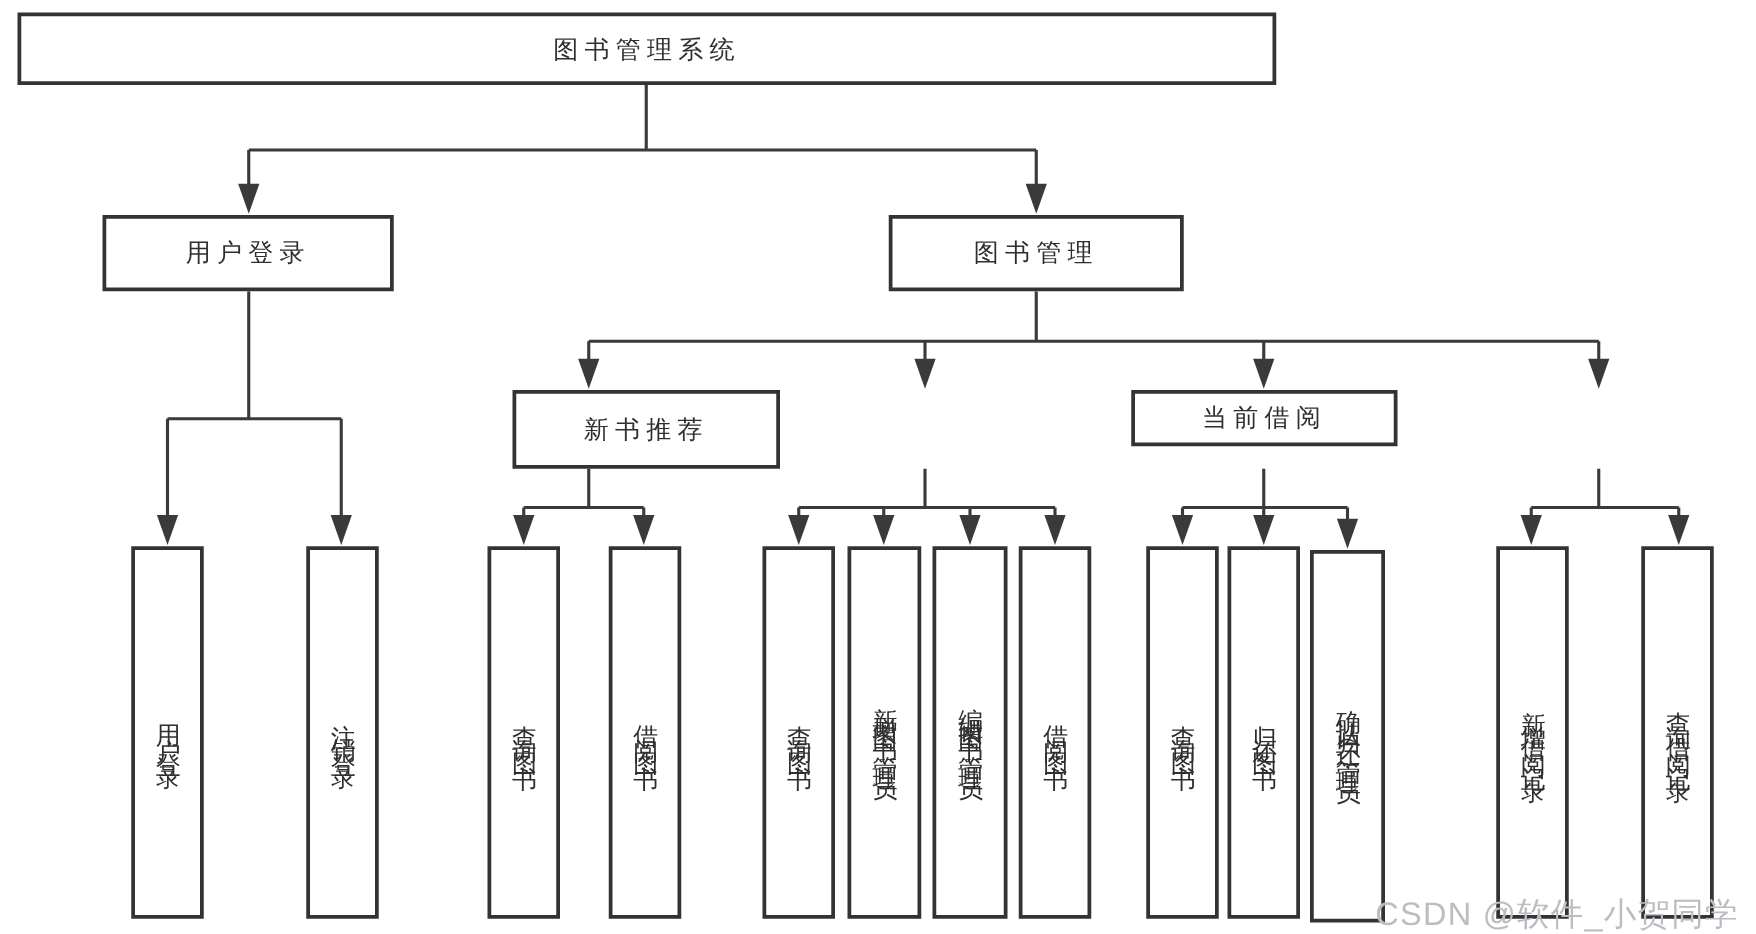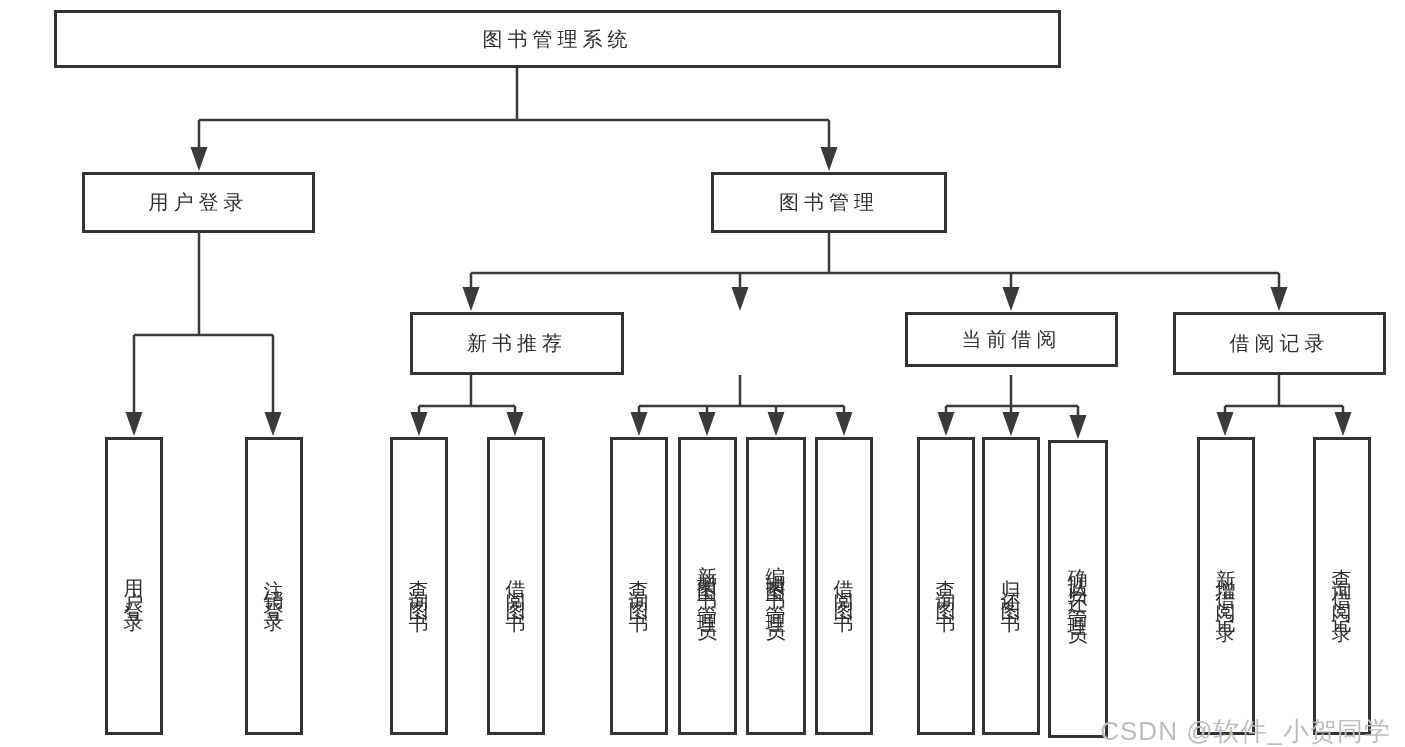--- a/index.html
+++ b/index.html
@@ -77,39 +77,36 @@
              M698.5 412 L715.5 412 L707 436 Z
              M767.5 412 L784.5 412 L776 436 Z
              M835.5 412 L852.5 412 L844 436 Z
              M937.5 412 L954.5 412 L946 436 Z
              M1002.5 412 L1019.5 412 L1011 436 Z
              M1069.5 415 L1086.5 415 L1078 439 Z
              M1216.5 412 L1233.5 412 L1225 436 Z
              M1334.5 412 L1351.5 412 L1343 436 Z"></path>
   </svg>
 
-  <div class="node" style="left:14px; top:10px; width:1007px; height:58px;margin-left:40px;">
+  <div class="node" style="left:14px; top:10px; width:1007px; height:58px;">
     <span>图书管理系统</span>
   </div>
 
   <div class="node" style="left:82px; top:172px; width:233px; height:61px;">
     <span>用户登录</span>
   </div>
   <div class="node" style="left:711px; top:172px; width:236px; height:61px;">
     <span>图书管理</span>
   </div>
 
   <div class="node" style="left:364px; top:312px; width:214px; height:63px;margin-left:46px;">
     <span>新书推荐</span>
   </div>
-  <div class="node" style="left:905px; top:312px; width:213px; height:55px;">
+  <div class="node" style="left:905px; top:312px; width:213px; height:45px;">
     <span>当前借阅</span>
-  </div>
-  <div class="node" style="left:1173px; top:312px; width:213px; height:63px;">
-    <span>借阅记录</span>
   </div>
 
   <div class="node leaf" style="left:105px; top:437px; width:58px; height:298px;">
     <span>用户登录</span>
   </div>
   <div class="node leaf" style="left:245px; top:437px; width:58px; height:298px;">
     <span>注销登录</span>
   </div>
 
   <div class="node leaf" style="left:390px; top:437px; width:58px; height:298px;">

